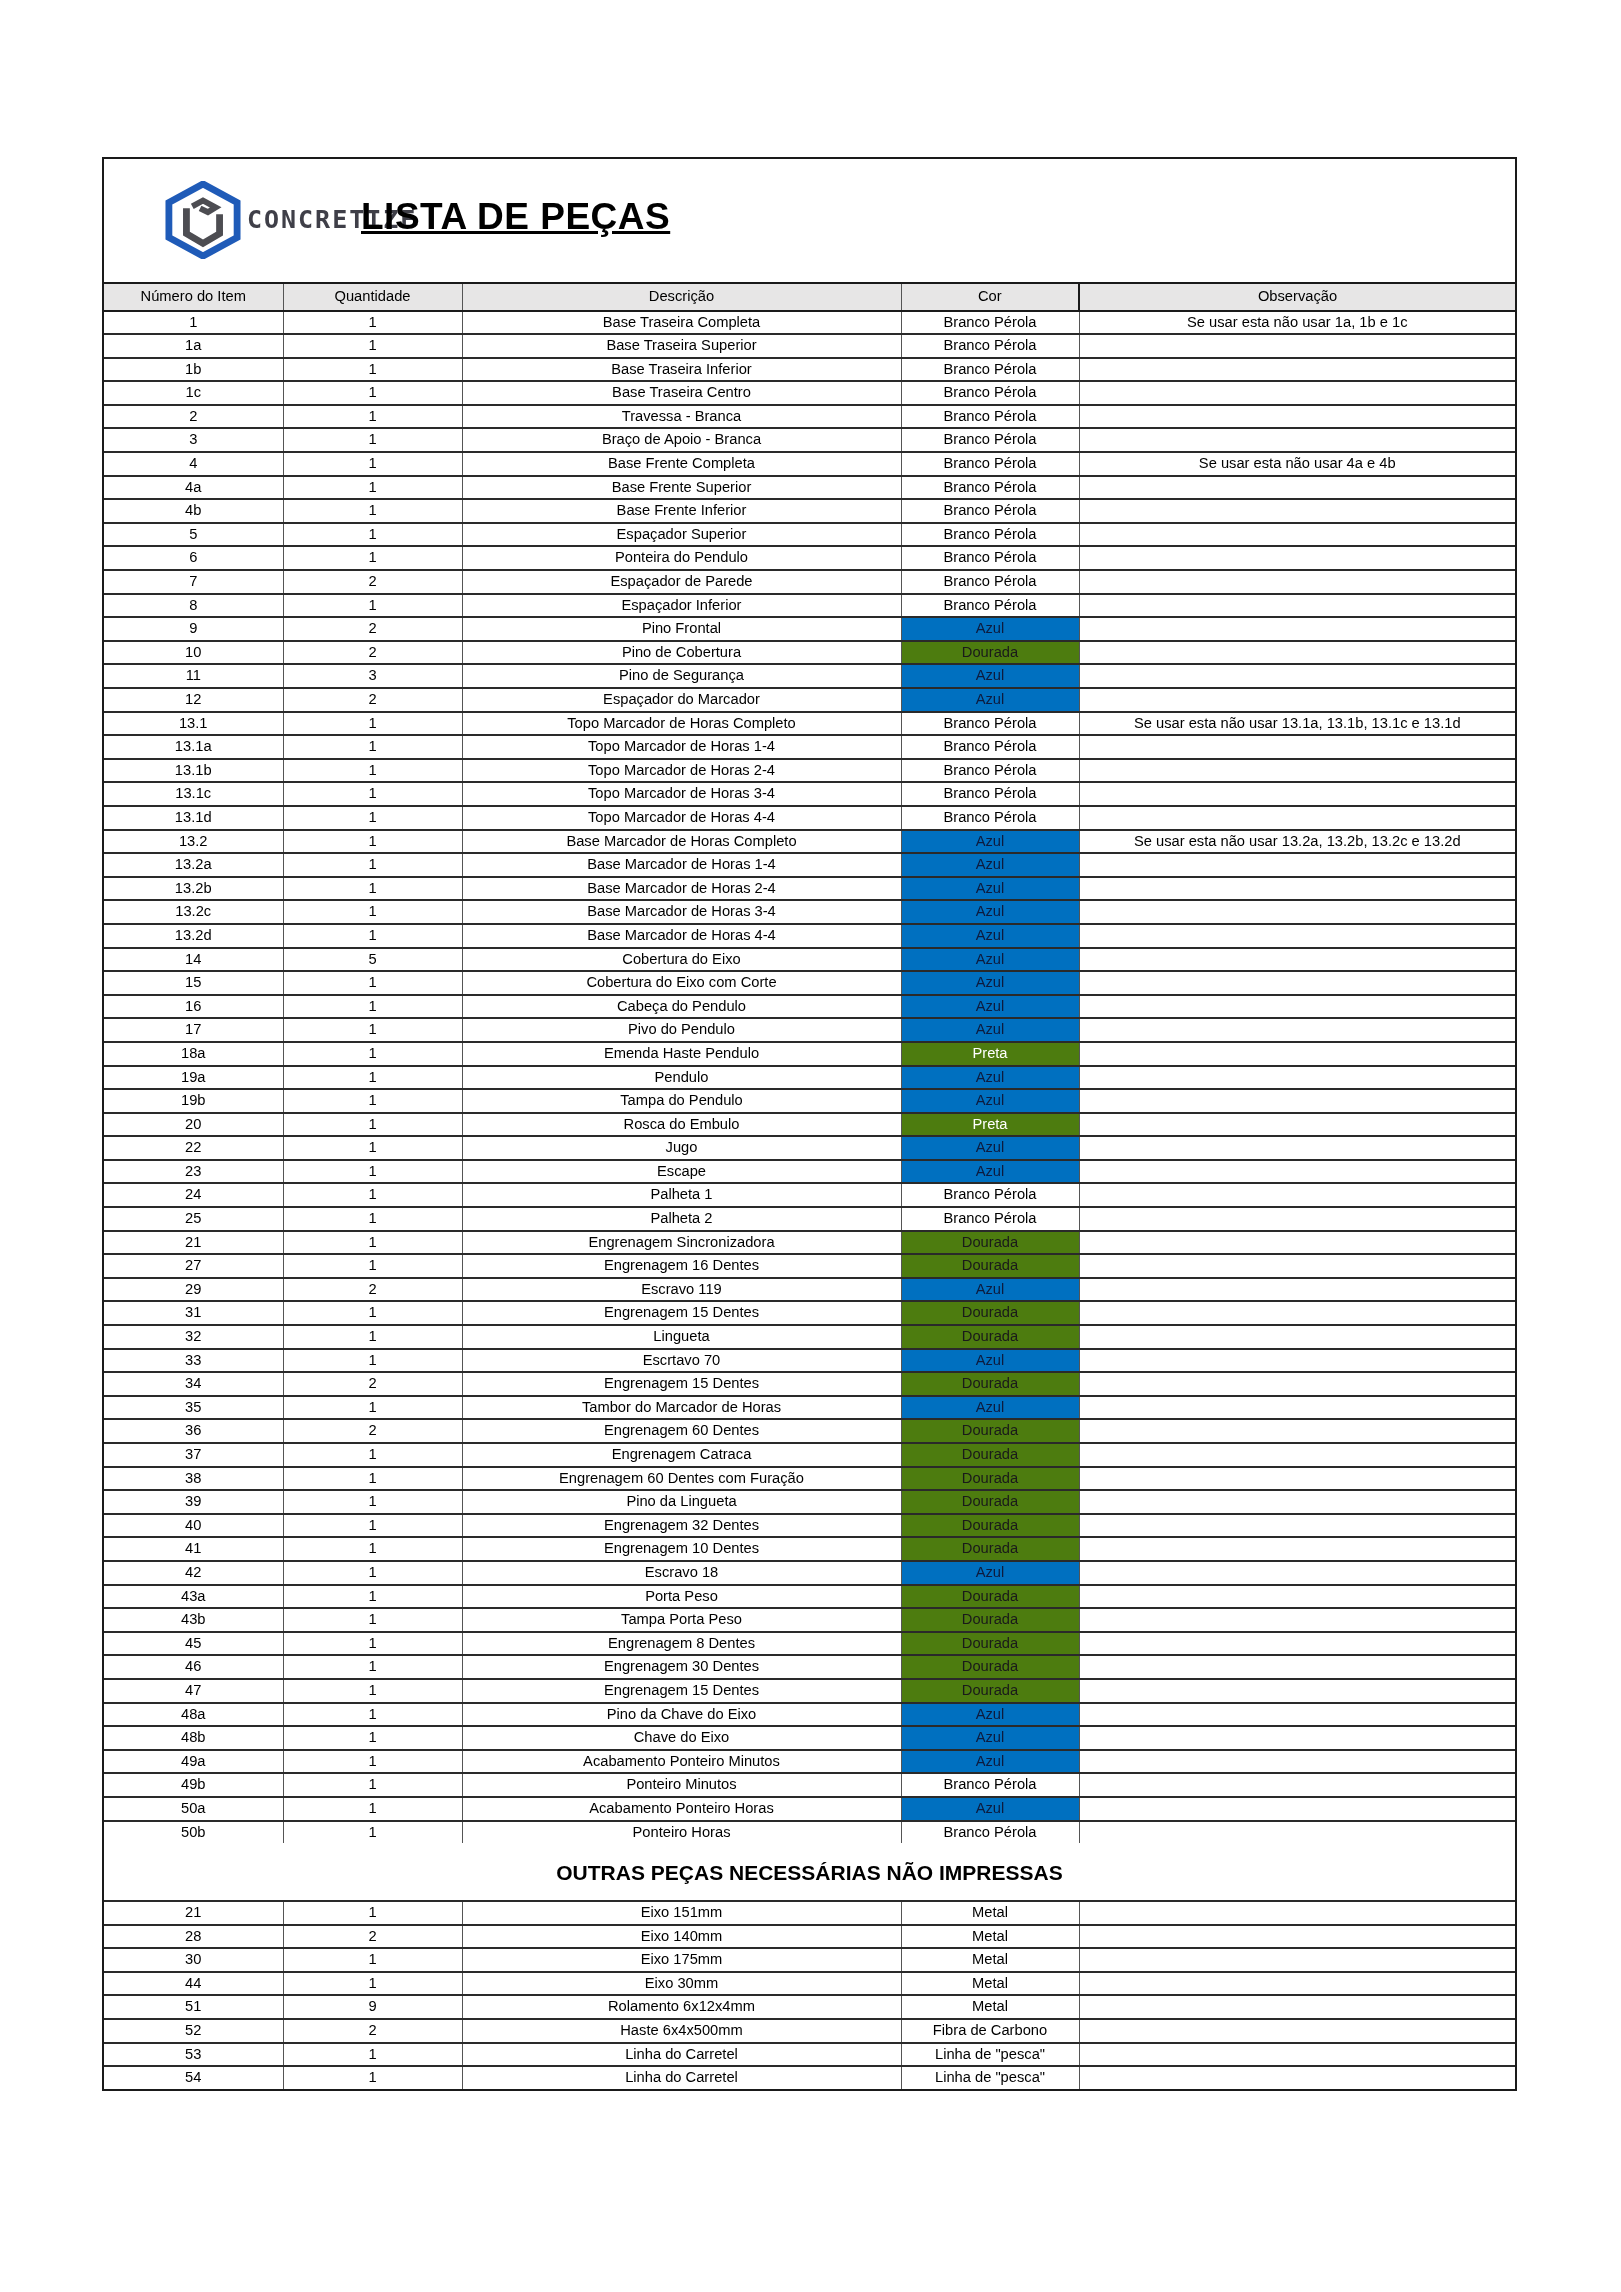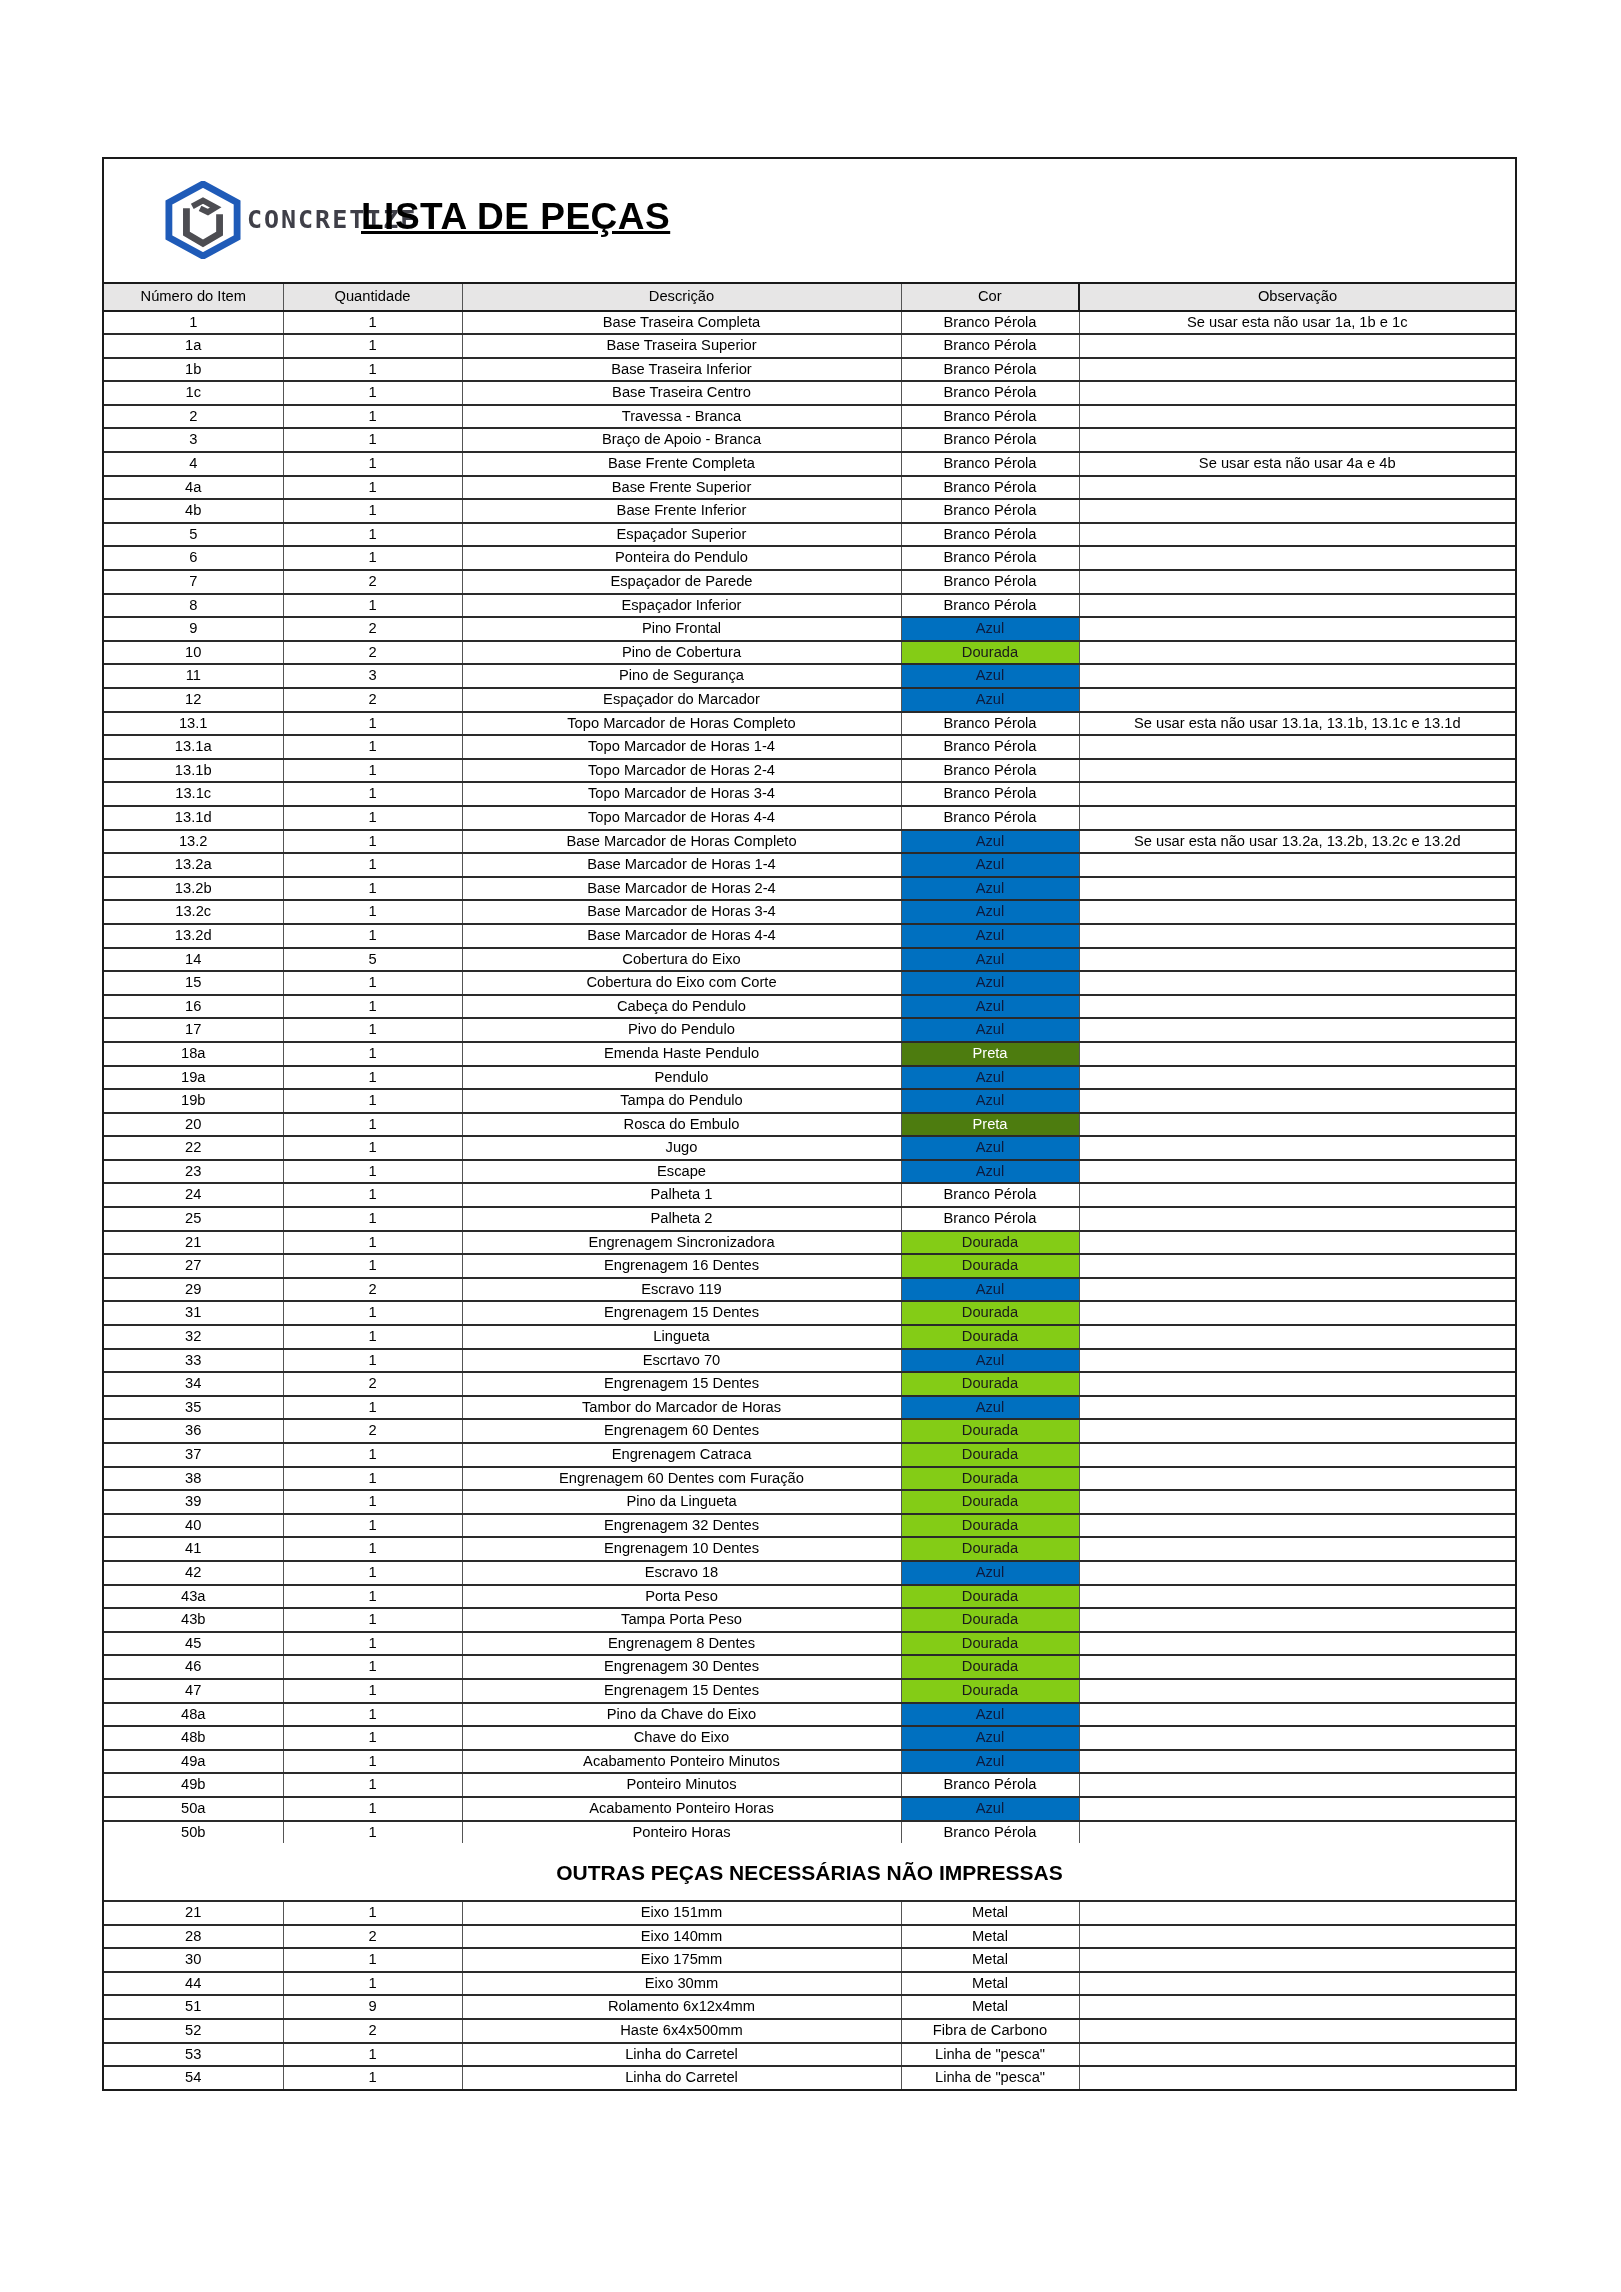--- a/index.html
+++ b/index.html
@@ -16,21 +16,21 @@
   table { border-collapse: collapse; width: 100%; table-layout: fixed; font-size: 14.7px; }
   col.c1 { width: 179px; } col.c2 { width: 179px; } col.c3 { width: 439px; } col.c4 { width: 178px; } col.c5 { width: auto; }
   th, td { text-align: center; padding: 0; height: 21.6px; line-height: 21.6px; white-space: nowrap; overflow: hidden; }
   th { background: #e7e6e6; font-weight: normal; height: 25.5px; line-height: 25.5px; border-bottom: 2.9px solid #1a1a1a; border-right: 1px solid #555; }
   th.obs { border-left: 2.9px solid #1a1a1a; }
   th:last-child { border-right: none; }
   td { border-bottom: 2px solid #2a2a2a; border-right: 1px solid #555; }
   td:last-child { border-right: none; }
   td.cor.branco { }
   td.cor.azul { background: #0070c0; color: #0d1b3e; }
-  td.cor.dourada { background: #84cc16; color: #1a1a1a; }
+  td.cor.dourada { background: #4d7c0f; color: #1a1a1a; }
   td.cor.preta { background: #4d7c0f; color: #fff; }
   td.cor.metal { }
   .section-title { height: 59px; border-bottom: 2px solid #2a2a2a; text-align: center; font-size: 21px; font-weight: bold; line-height: 59px; box-sizing: border-box; border-top: 0; }
   tr:last-child td { border-bottom: none; }
 </style>
 </head>
 <body>
 
 <div class="sheet">
   <div class="top">

